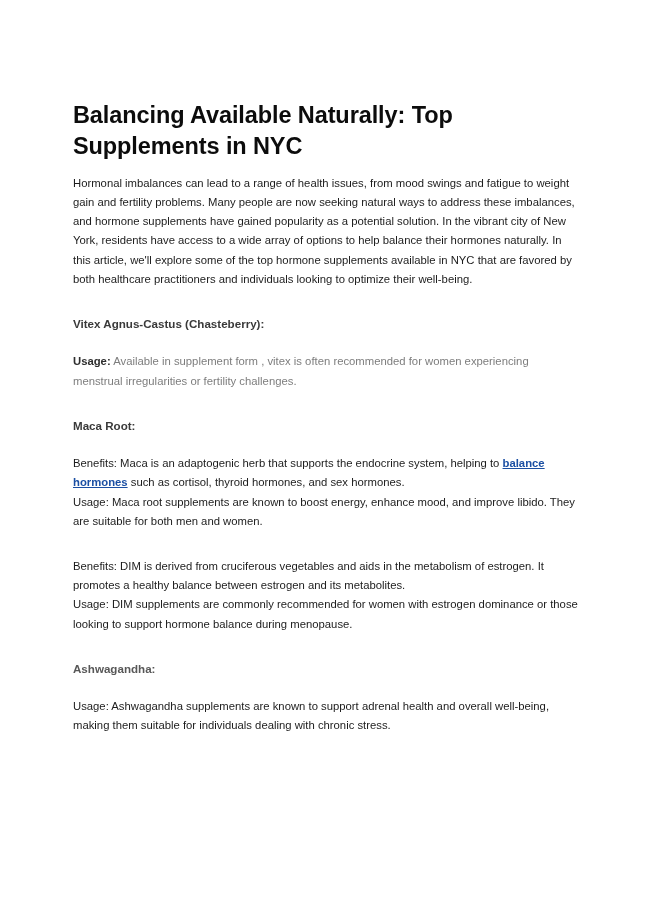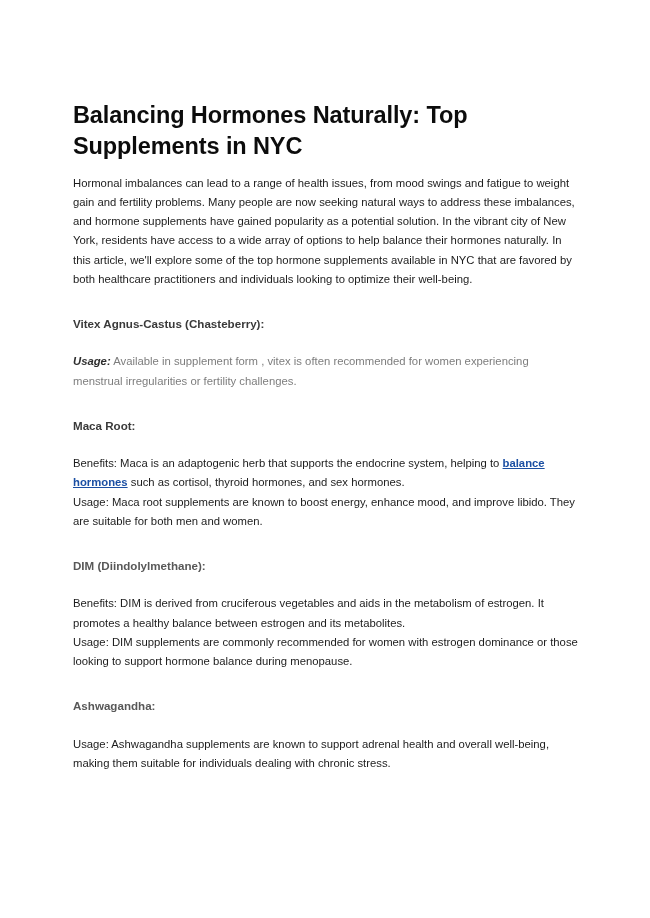--- a/index.html
+++ b/index.html
@@ -60,53 +60,51 @@
     font-size: 11.3px;
     line-height: 1.70;
     color: #1c1c1c;
   }
   .body-muted {
     color: #7d7d7d;
   }
   .body-muted .lead {
     color: #2e2e2e;
     font-weight: bold;
-    font-style: italic;
   }
   .link {
     color: #1b4fa3;
     font-weight: bold;
     text-decoration: underline;
   }
   .block-line {
     display: block;
   }
 </style>
 </head>
 <body>
 
 <div class="page">
   <div class="content">
 
-    <h1 class="doc-title">Balancing Hormones Naturally: Top Supplements in NYC</h1>
+    <h1 class="doc-title">Balancing Available Naturally: Top Supplements in NYC</h1>
 
     <p class="intro">Hormonal imbalances can lead to a range of health issues, from mood swings and fatigue to weight gain and fertility problems. Many people are now seeking natural ways to address these imbalances, and hormone supplements have gained popularity as a potential solution. In the vibrant city of New York, residents have access to a wide array of options to help balance their hormones naturally. In this article, we'll explore some of the top hormone supplements available in NYC that are favored by both healthcare practitioners and individuals looking to optimize their well-being.</p>
 
     <div class="section">
       <h2 class="section-heading heading-dark">Vitex Agnus-Castus (Chasteberry):</h2>
       <p class="section-body body-muted"><span class="lead">Usage:</span> <span>Available in supplement form , vitex is often recommended for women experiencing menstrual irregularities or fertility challenges.</span></p>
     </div>
 
     <div class="section">
       <h2 class="section-heading heading-dark">Maca Root:</h2>
       <p class="section-body"><span>Benefits: Maca is an adaptogenic herb that supports the endocrine system, helping to </span><a href="#" class="link">balance hormones</a><span> such as cortisol, thyroid hormones, and sex hormones.</span><span class="block-line">Usage: Maca root supplements are known to boost energy, enhance mood, and improve libido. They are suitable for both men and women.</span></p>
     </div>
 
     <div class="section">
-      <h2 class="section-heading heading-gray">DIM (Diindolylmethane):</h2>
       <p class="section-body"><span>Benefits: DIM is derived from cruciferous vegetables and aids in the metabolism of estrogen. It promotes a healthy balance between estrogen and its metabolites.</span><span class="block-line">Usage: DIM supplements are commonly recommended for women with estrogen dominance or those looking to support hormone balance during menopause.</span></p>
     </div>
 
     <div class="section">
       <h2 class="section-heading heading-gray">Ashwagandha:</h2>
       <p class="section-body"><span class="block-line">Usage: Ashwagandha supplements are known to support adrenal health and overall well-being, making them suitable for individuals dealing with chronic stress.</span></p>
     </div>
 
   </div>
 </div>

